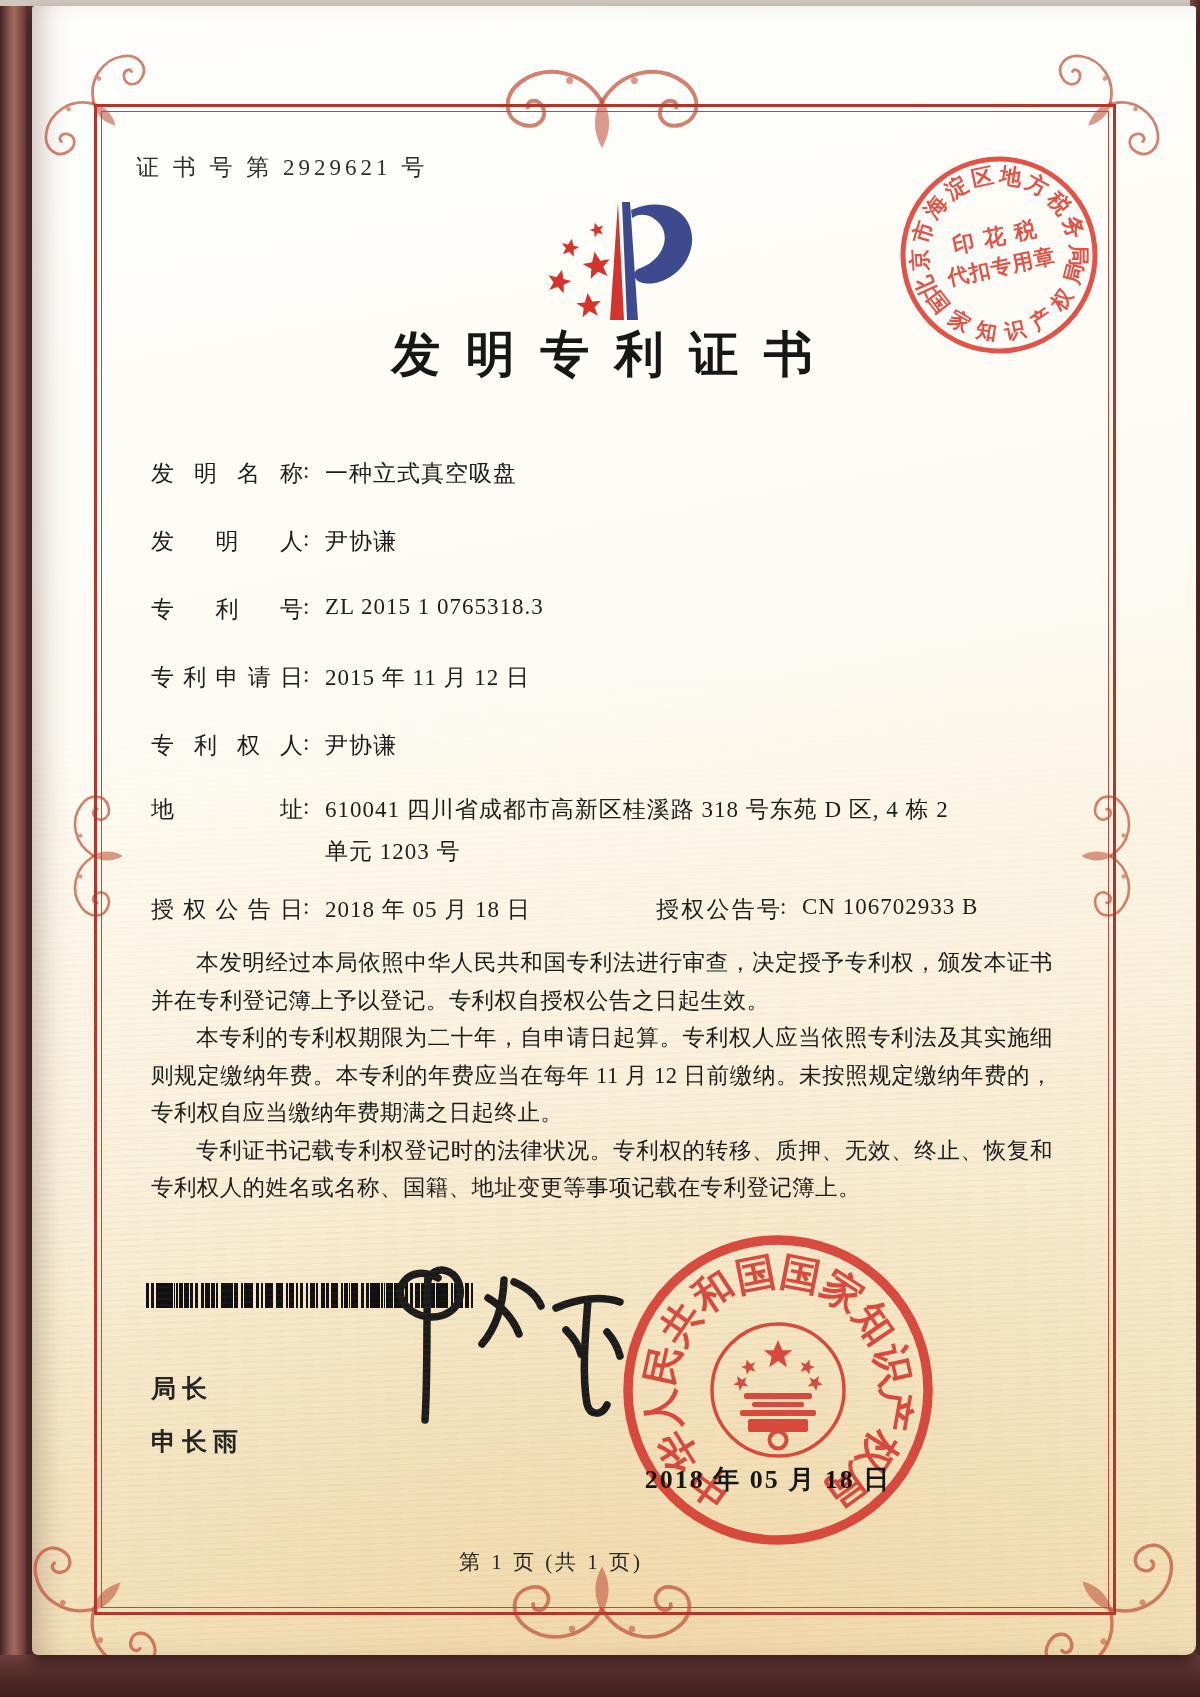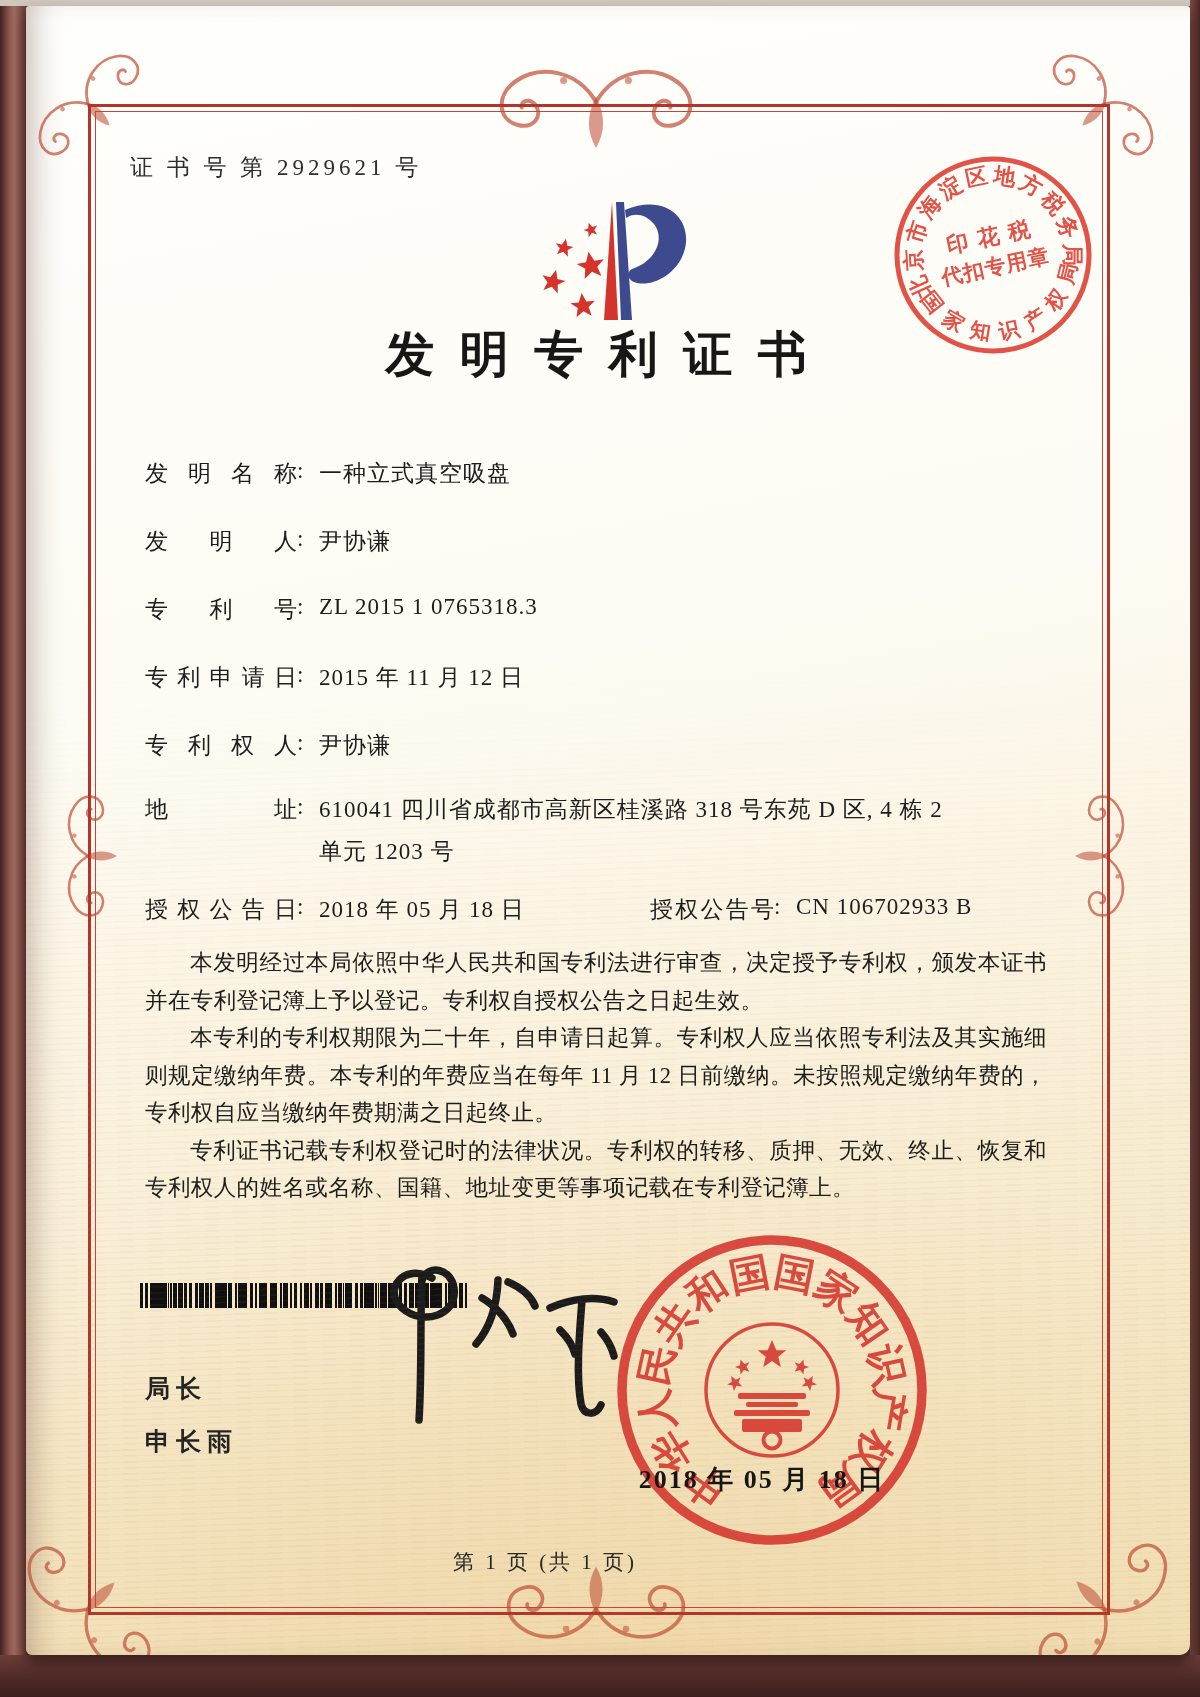--- a/index.html
+++ b/index.html
@@ -11,21 +11,21 @@
   
   .spine{position:absolute;left:0;top:0;width:26px;height:100%;
     background:linear-gradient(90deg,#3f2220 0%,#8a554c 35%,#a06b5f 55%,#6b3a35 100%);}
   .edge-bottom{position:absolute;left:0;bottom:0;width:100%;height:42px;
     background:linear-gradient(180deg,#6d3d38 0%,#4b2825 60%,#3c1f1d 100%);}
   .edge-right{position:absolute;right:0;top:0;width:10px;height:100%;
     background:linear-gradient(270deg,#4b2825,#7c4a42);}
   .edge-top{position:absolute;left:0;top:0;width:100%;height:6px;background:#cfc6bd;}
 
   
-  .page{position:absolute;left:26px;top:6px;width:1164px;height:1649px;
+  .page{position:absolute;left:32px;top:6px;width:1164px;height:1649px;
     background:
       radial-gradient(120% 70% at 50% 108%, rgba(236,198,140,.45) 0%, rgba(236,198,140,0) 60%),
       linear-gradient(170deg,#fefefc 0%,#fdfbf3 40%,#faf1dd 62%,#f5e8c8 80%,#f1e1b8 100%);
     border-radius:3px 3px 10px 6px;
     box-shadow:inset 22px 0 30px -16px rgba(92,52,40,.35), 0 8px 14px rgba(0,0,0,.45);
   }
   .page::after{content:"";position:absolute;inset:0;pointer-events:none;
     background:repeating-linear-gradient(178deg, rgba(188,146,84,.07) 0 1.5px, rgba(0,0,0,0) 1.5px 6px);
     -webkit-mask-image:linear-gradient(180deg,transparent 40%,#000 72%);
     mask-image:linear-gradient(180deg,transparent 40%,#000 72%);}

